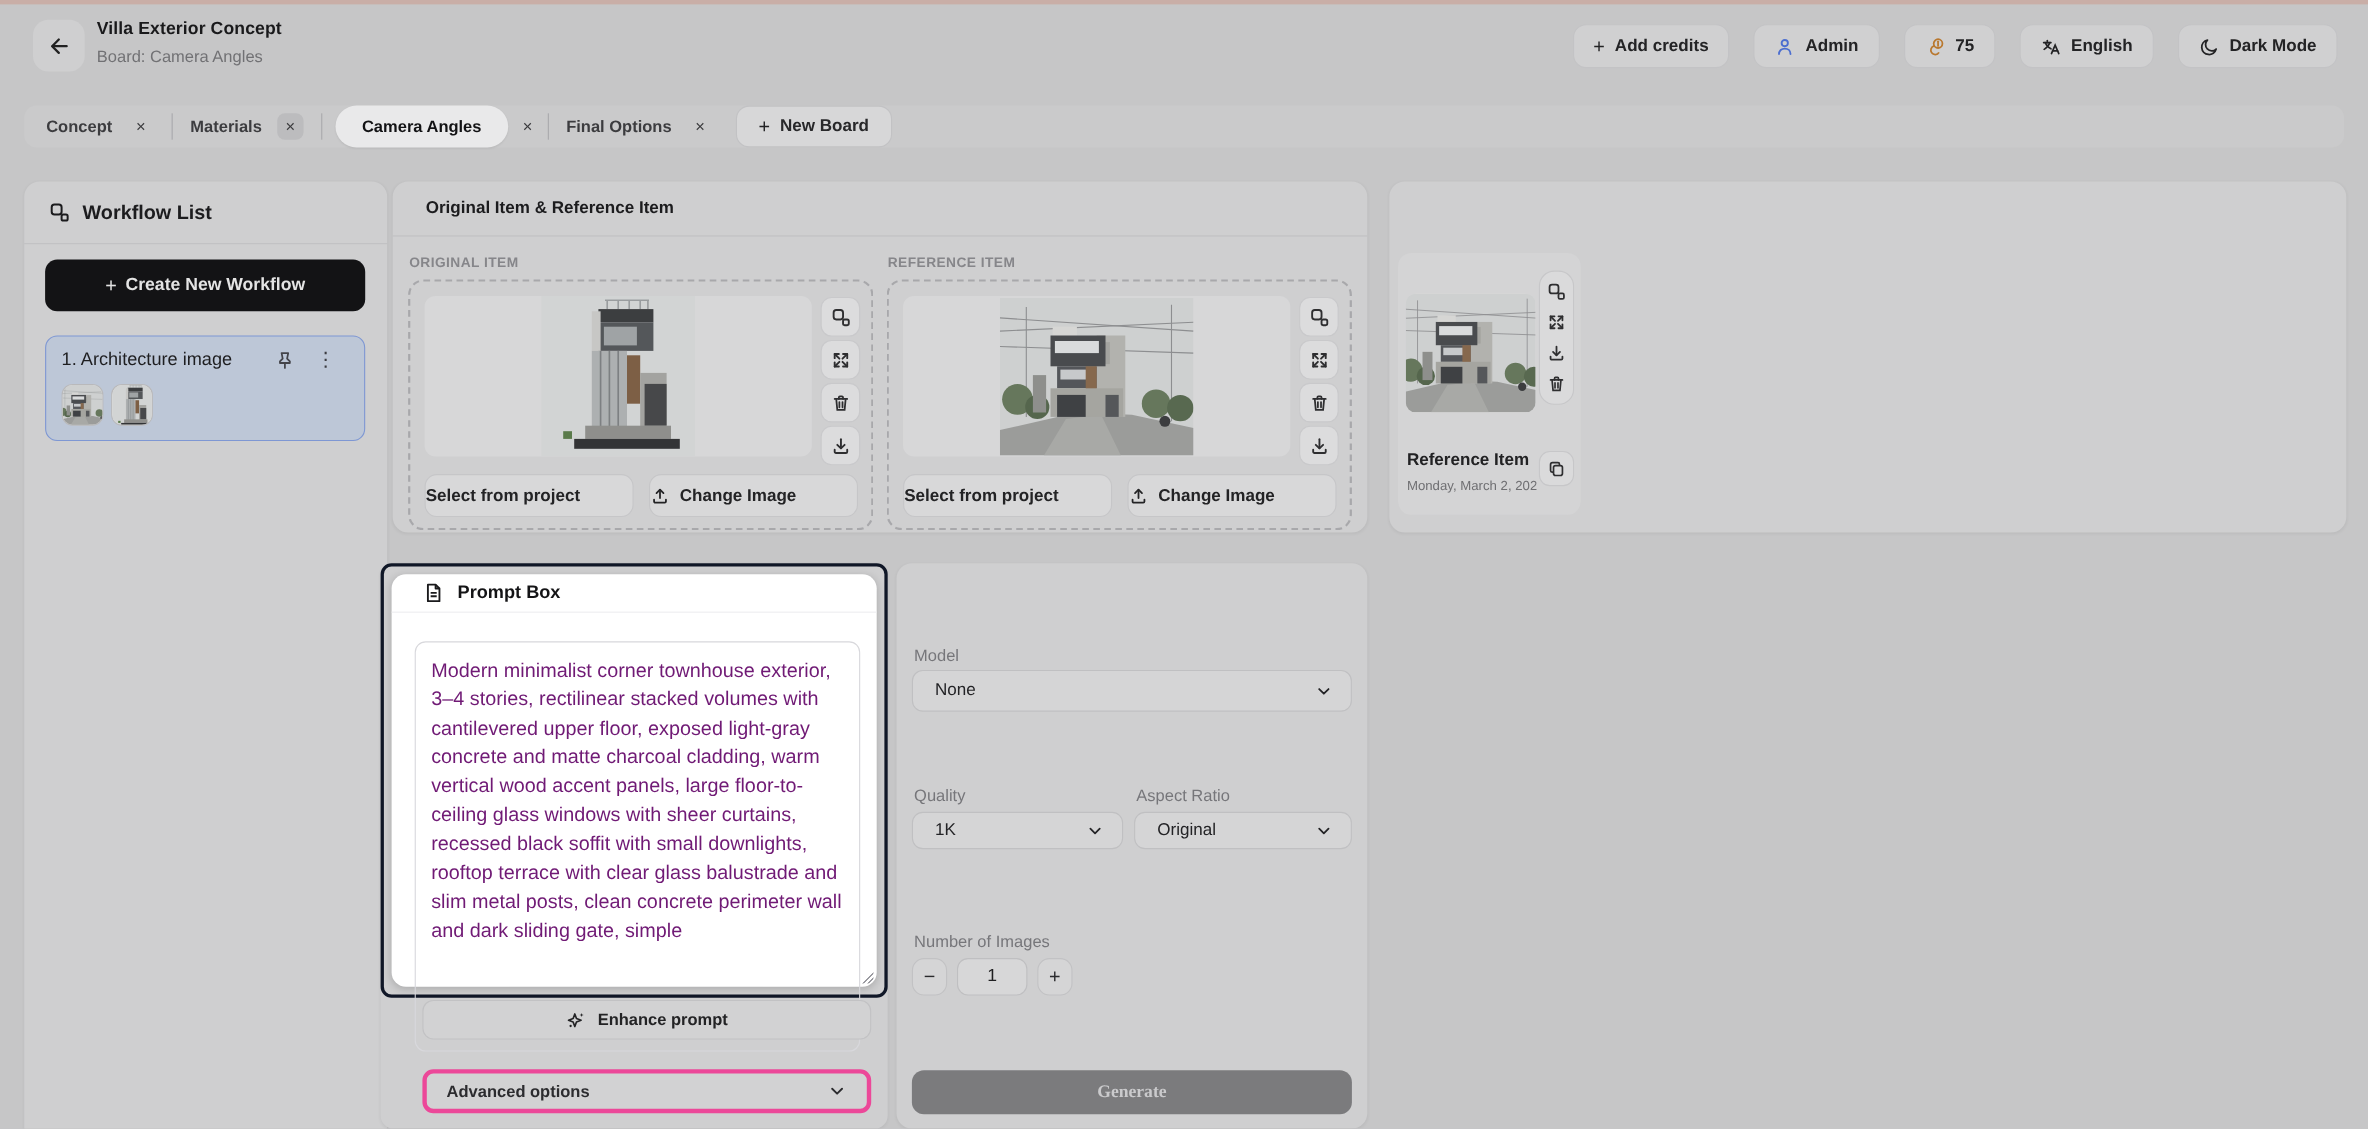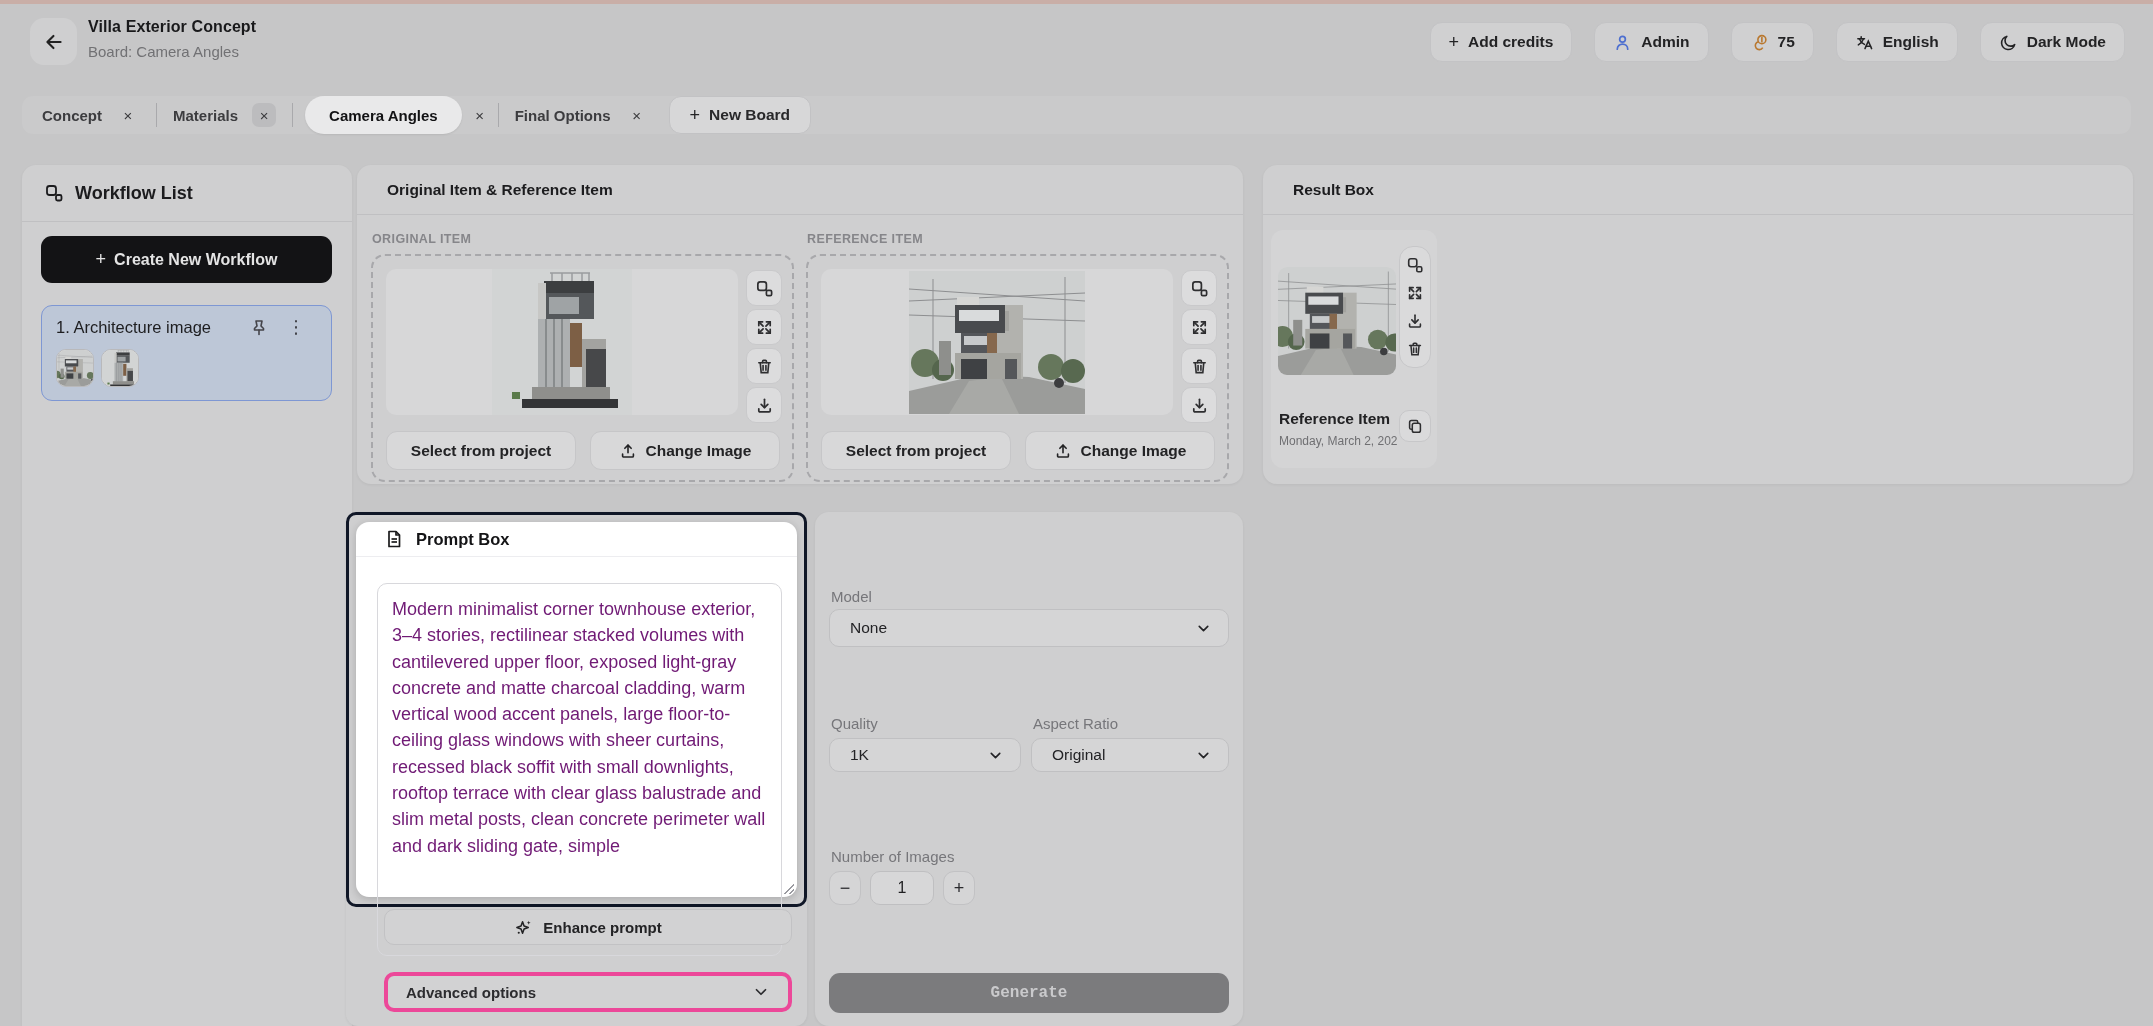--- a/index.html
+++ b/index.html
@@ -97,21 +97,21 @@
     display:flex; align-items:center; justify-content:center; overflow:hidden; }
   .icon-col { position:absolute; right:10px; top:14px; display:flex; flex-direction:column; gap:3px; }
   .icon-btn {
     width:36px; height:36px; background:#dcdcdd; border:1px solid #c9c9cb; border-radius:10px;
     display:flex; align-items:center; justify-content:center; color:#2e2e30; cursor:pointer;
   }
   .item-actions { position:absolute; left:13px; bottom:10px; width:394px; display:flex; gap:14px; }
   .act-btn {
     flex:1; height:39px; background:#d8d8d9; border:1px solid #c6c6c8; border-radius:11px;
     font-size:15.5px; font-weight:600; color:#232325; cursor:pointer;
-    display:flex; align-items:center; justify-content:center; gap:9px;
+    display:flex; align-items:center; gap:9px;
     font-family:"Liberation Sans", sans-serif;
   }
 
   
   .result-panel { left:1263px; top:165px; width:870px; height:319px; }
   .result-card {
     position:absolute; left:8px; top:65px; width:166px; height:238px;
     background:#d4d4d5; border-radius:12px; padding:6px;
   }
   .result-img { position:absolute; left:7px; top:37px; width:118px; height:108px; border-radius:9px; overflow:hidden; background:#d9d9da; }
@@ -190,21 +190,21 @@
     display:flex; align-items:center; justify-content:center; font-size:18px; color:#2a2a2d; cursor:pointer;
   }
   .step-value {
     width:64px; height:34px; background:#d7d7d8; border:1px solid #bfbfc1; border-radius:10px;
     display:flex; align-items:center; justify-content:center; font-size:16px; color:#1f1f21;
   }
   .generate-btn {
     position:absolute; left:14px; top:461px; width:400px; height:40px;
     background:#7b7b7d; border:none; border-radius:11px;
     font-size:16px; font-weight:700; color:#cacacc; cursor:default;
-    font-family:Liberation Mono, monospace;
+    font-family:Liberation Serif, serif;
   }
 
   .ic { display:block; }
 </style>
 </head>
 <body>
 
 <svg width="0" height="0" style="position:absolute">
   <defs>
 
@@ -569,23 +569,20 @@
               <span>Change Image</span>
             </button>
           </div>
         </div>
       </div>
 
     </div>
   </div>
 
   <div class="panel result-panel">
-    <div class="panel-head">
-      <span class="panel-title">Result Box</span>
-    </div>
     <div class="result-card">
       <div class="result-img">
         <svg width="118" height="108" viewBox="0 0 176 143" preserveAspectRatio="xMidYMid slice">
             <use href="#ref-photo"></use>
           </svg>
       </div>
       <div class="result-icons">
         <div class="ricon">
             <svg class="ic" width="18" height="18">
               <use href="#i-workflow"></use>

